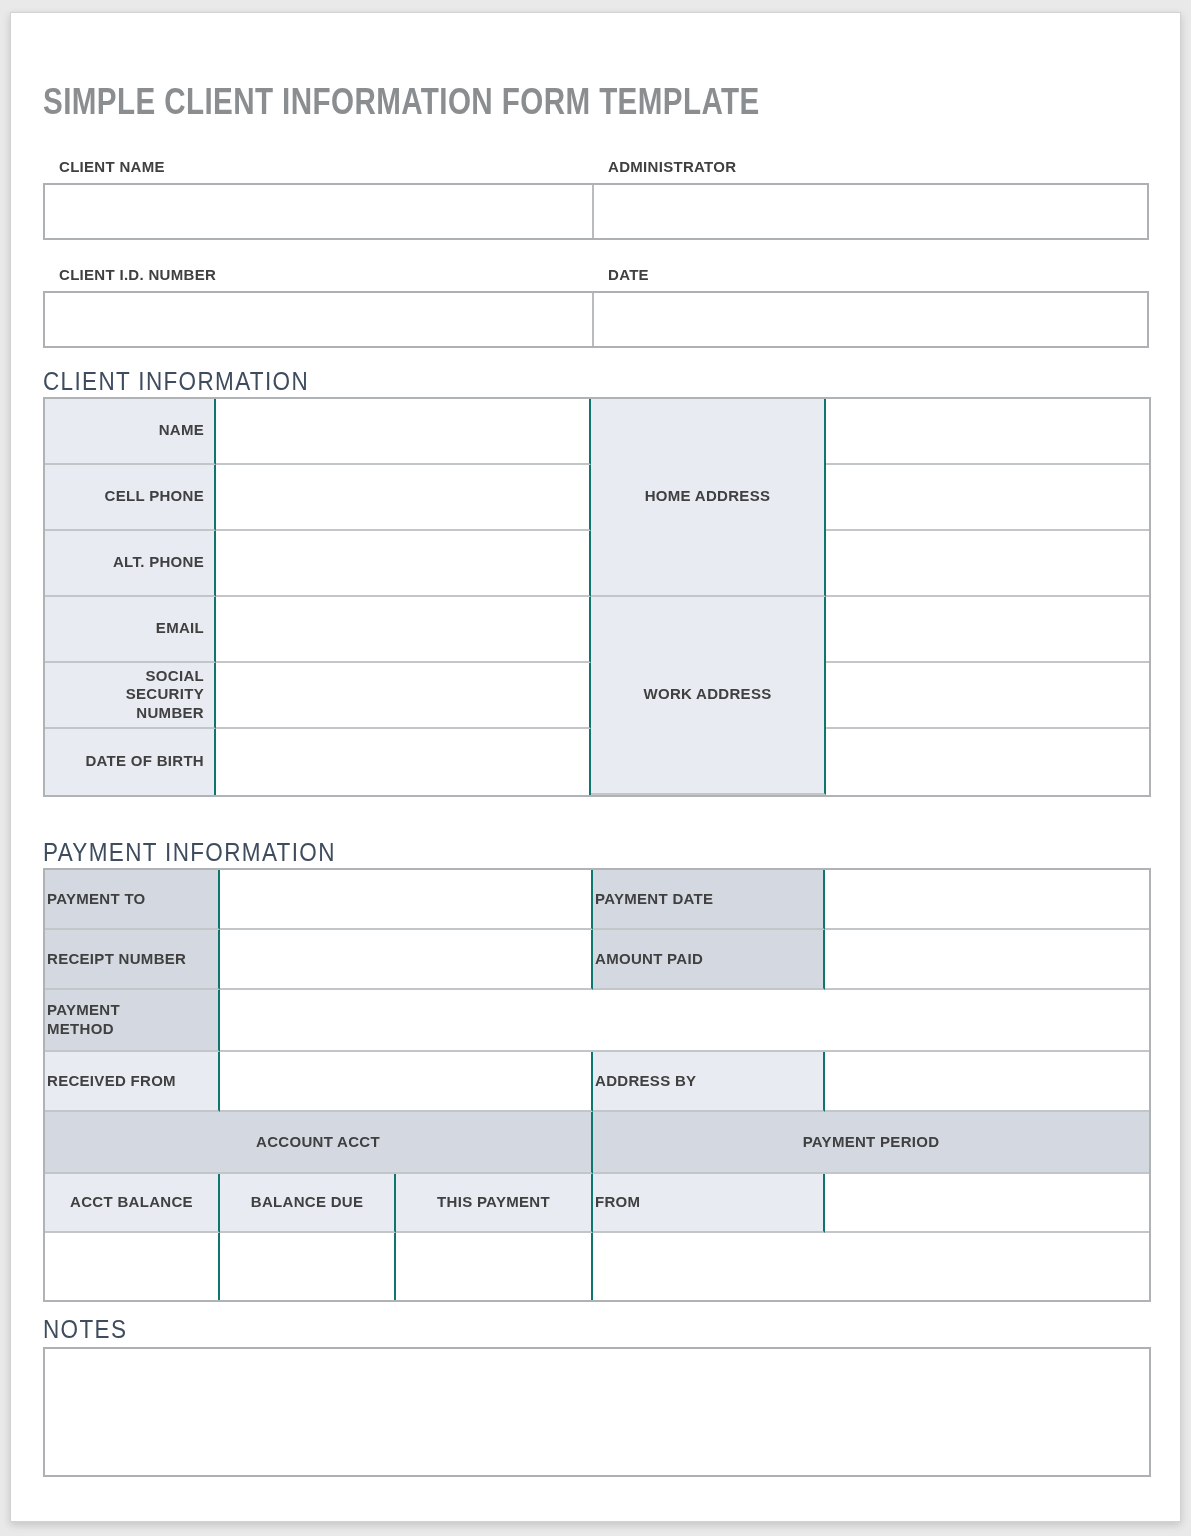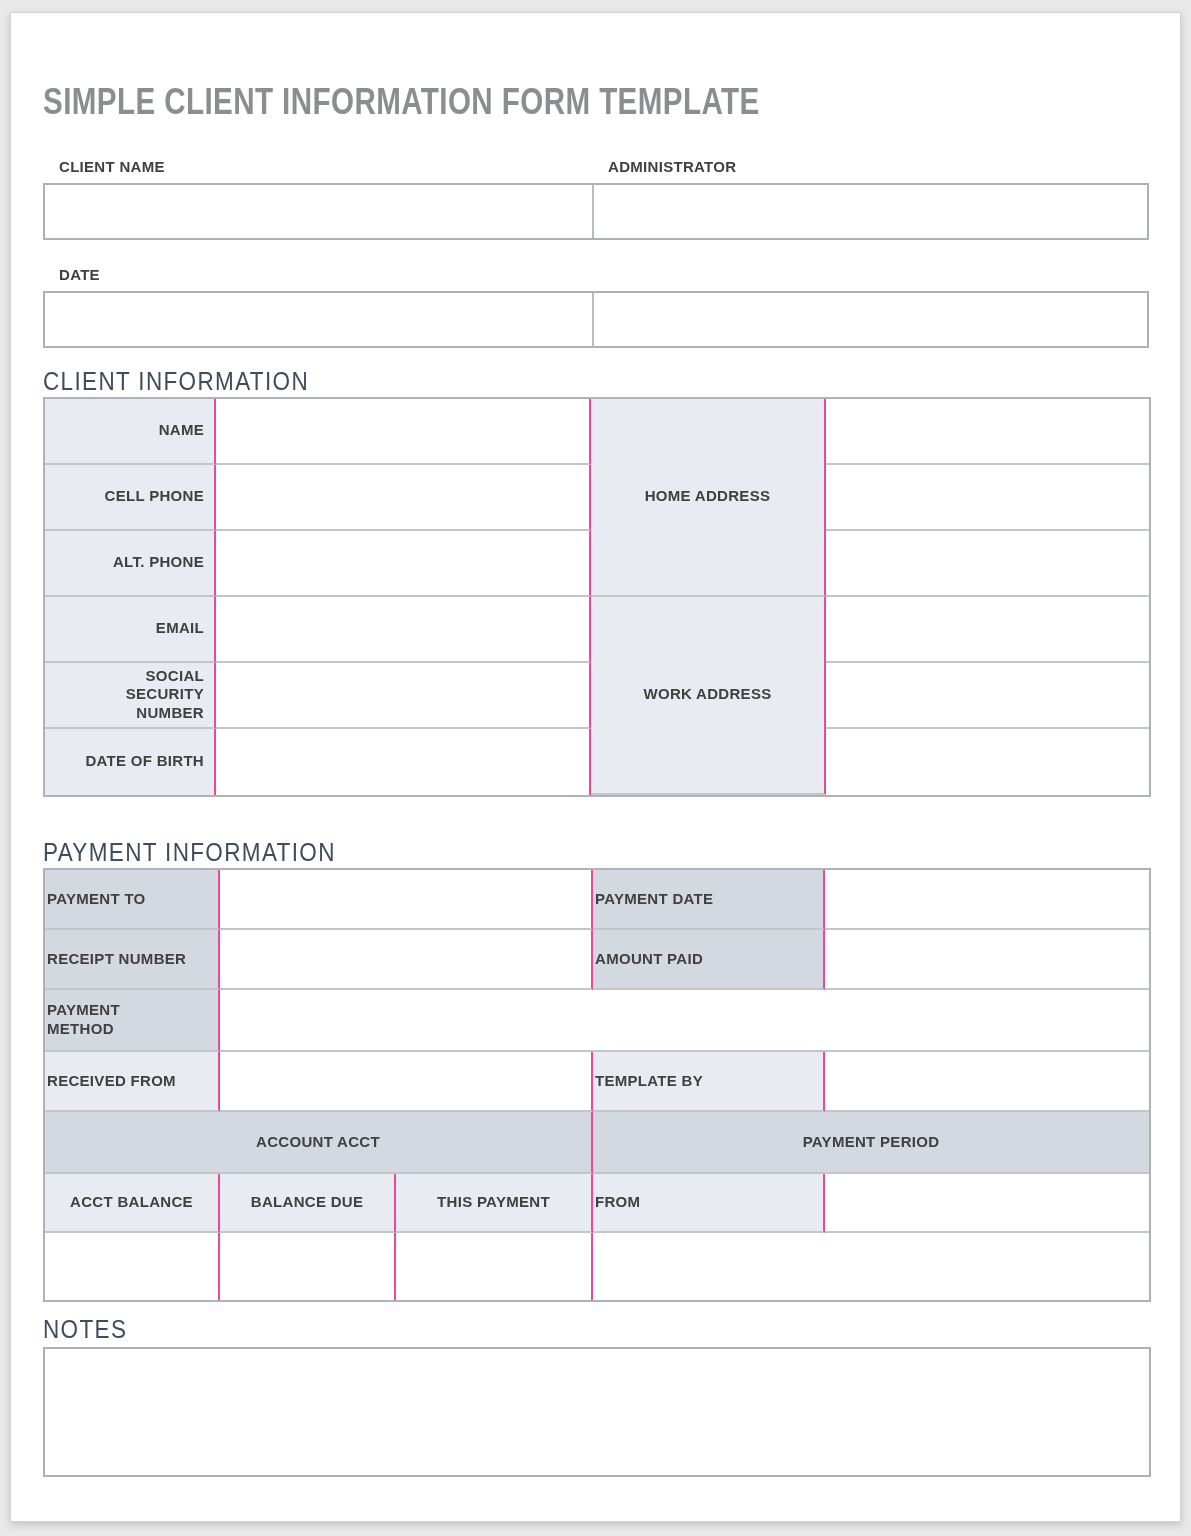--- a/index.html
+++ b/index.html
@@ -57,21 +57,21 @@
   }
   .client-table {
     grid-template-columns:171px 375px 235px auto;
     grid-auto-rows:66px;
   }
   .payment-table {
     grid-template-columns:175px 176px 197px 232px auto;
     grid-template-rows:60px 60px 62px 60px 62px 59px 67px;
   }
   .cell {
-    border-right:2px solid #ec4899;
+    border-right:2px solid #0f766e;
     border-bottom:2px solid #c3c6c9;
     display:flex; align-items:center;
     background:#fff;
   }
   .cell.no-r { border-right:none; }
   .cell.no-b { border-bottom:none; }
   .cell-light { background:#e9ebf2; }
   .cell-dark  { background:#d4d9e1; }
   .cell .lbl { width:100%; }
   .align-right .lbl { text-align:right; padding-right:10px; }
@@ -98,20 +98,21 @@
   <div class="toprow-labels">
     <div class="lbl">CLIENT NAME</div>
     <div class="lbl">ADMINISTRATOR</div>
   </div>
   <div class="topbox">
     <div class="cell-a"></div>
     <div class="cell-b"></div>
   </div>
 
   <div class="toprow-labels second">
+    <div class="lbl">CLIENT I.D. NUMBER</div>
     <div class="lbl">DATE</div>
   </div>
   <div class="topbox">
     <div class="cell-a"></div>
     <div class="cell-b"></div>
   </div>
 
   <div class="section-heading h-client">CLIENT INFORMATION</div>
 
   <div class="grid-table client-table">
@@ -184,21 +185,21 @@
     <div class="cell cell-dark align-left wrap2">
       <div class="lbl"><span>PAYMENT METHOD</span></div>
     </div>
     <div class="cell span4cols no-r"></div>
 
     <div class="cell cell-light align-left">
       <div class="lbl">RECEIVED FROM</div>
     </div>
     <div class="cell span2cols"></div>
     <div class="cell cell-light align-left">
-      <div class="lbl">TEMPLATE BY</div>
+      <div class="lbl">ADDRESS BY</div>
     </div>
     <div class="cell no-r"></div>
 
     <div class="cell cell-dark align-center span3cols">
       <div class="lbl">ACCOUNT ACCT</div>
     </div>
     <div class="cell cell-dark align-center span2cols no-r">
       <div class="lbl">PAYMENT PERIOD</div>
     </div>
 

